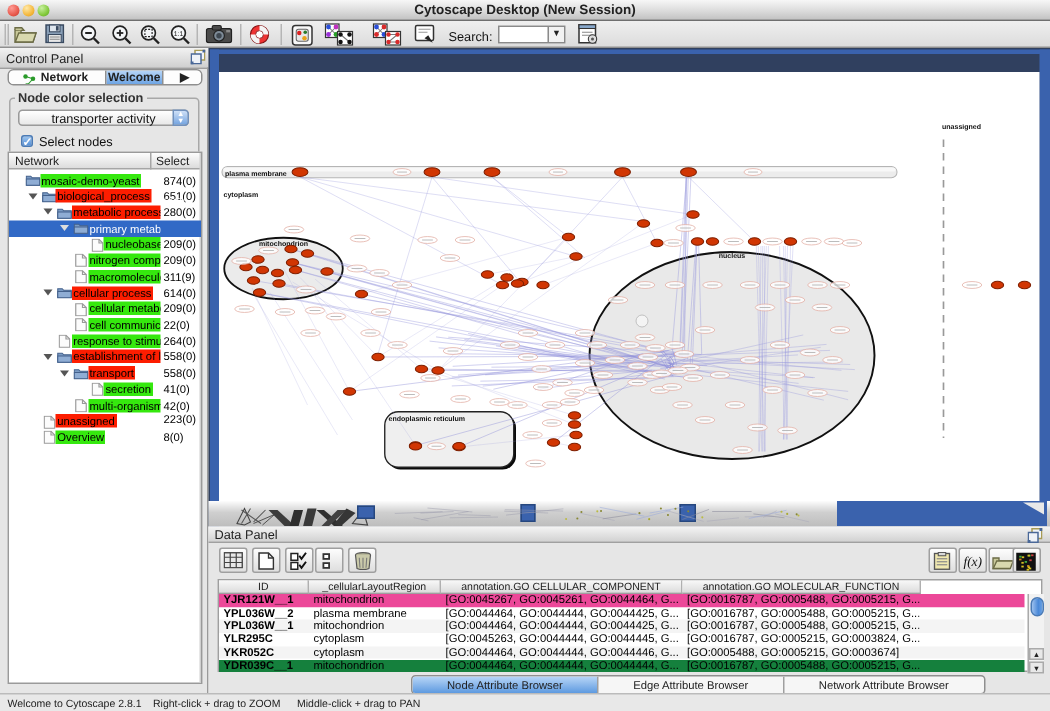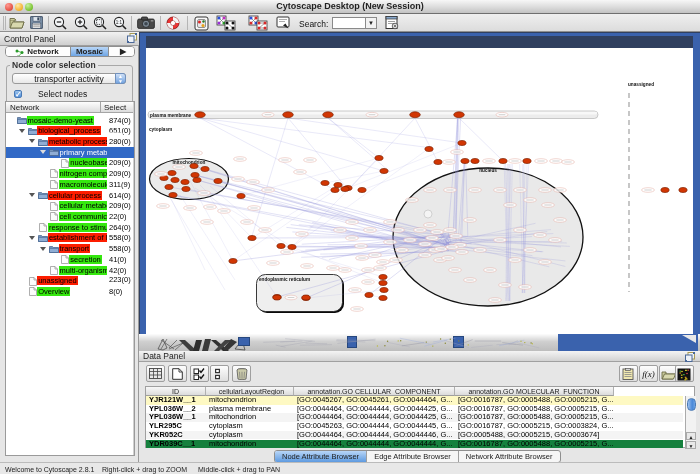--- a/index.html
+++ b/index.html
@@ -35,21 +35,21 @@
   font-size:8.5px; font-weight:bold; color:#333; padding:0 2px; }
 #dropdown { position:absolute; left:12px; top:41px; width:114px; height:11px;
   background:linear-gradient(#fff,#e8e8e8); border:1px solid #9a9a9a; border-radius:3px;
   font-size:8.5px; color:#111; line-height:10px; text-align:center; }
 #dd-btn { position:absolute; right:-1px; top:-1px; width:11px; height:11px;
   border-radius:0 3px 3px 0; background:linear-gradient(#cfe0f7,#74a4e0);
   border:1px solid #7191bd; color:#fff; font-size:5px; line-height:5px; text-align:center; }
 #checkbox { position:absolute; left:14px; top:58px; width:8px; height:8px;
   background:linear-gradient(#9cc4ee,#5590d8); border:1px solid #4a7ab5; border-radius:2px;
   color:#fff; font-size:8px; line-height:8px; text-align:center; font-weight:bold;}
-#checkbox-label { position:absolute; left:38px; top:57px; font-size:8.5px; color:#111; }
+#checkbox-label { position:absolute; left:26px; top:57px; font-size:8.5px; color:#111; }
 #tree { position:absolute; left:5px; top:69px; width:130px; height:355px;
   background:#fff; border:1px solid #9a9a9a; font-size:7.5px; }
 #tree-hdr { position:absolute; left:0; top:0; width:128px; height:11px;
   background:linear-gradient(#fdfdfd,#dcdcdc); border-bottom:1px solid #a5a5a5;
   font-size:8px; color:#222; }
 .lbl { padding:0 1px; }
 .tri { position:absolute; width:0; height:0;
   border-left:3.5px solid transparent; border-right:3.5px solid transparent;
   border-top:4.5px solid #555; }
 #desktop { position:absolute; left:139px; top:32px; width:561px; height:319px;
@@ -73,21 +73,21 @@
   background:linear-gradient(#fdfdfd,#dedede); border:1px solid #9f9f9f; border-radius:2px; }
 #dp-table { position:absolute; left:6px; top:35px; width:550px; height:62px;
   background:#fff; border:1px solid #9f9f9f; font-size:7.5px; }
 .dp-col-hdr { position:absolute; top:0; height:9px; background:linear-gradient(#f8f8f8,#dcdcdc);
   border-right:1px solid #b0b0b0; border-bottom:1px solid #9f9f9f;
   font-size:7px; color:#222; text-align:center; line-height:9px; white-space:nowrap; overflow:hidden;}
 .dp-row { position:absolute; height:8.7px; line-height:8.7px; white-space:nowrap; overflow:hidden; }
 .dp-cell { position:absolute; top:0; height:8.7px; overflow:hidden; white-space:nowrap; }
 #dp-tabs { position:absolute; left:135px; top:99px; height:13px; display:flex;
   border:1px solid #8f8f8f; border-radius:3px; overflow:hidden; background:#f6f6f6; }
-.dp-tab { font-size:7.5px; color:#222; line-height:12px; padding:0 7px; border-right:1px solid #9f9f9f; }
+.dp-tab { font-size:7.5px; color:#222; line-height:12px; padding:0 23px; border-right:1px solid #9f9f9f; }
 #statusbar { position:absolute; left:0; top:462px; width:700px; height:12px;
   background:#e8e8e8; border-top:1px solid #bbb; font-size:7px; color:#222; }
 #statusbar span { position:absolute; top:3px; }
 </style>
 </head>
 <body>
 <div id="app">
   <div id="titlebar">
     <div class="tl" style="left:5px;  background:radial-gradient(circle at 35% 30%, #ff9b94, #e8594c 60%, #c13b2d);"></div>
     <div class="tl" style="left:14.5px; background:radial-gradient(circle at 35% 30%, #ffe9a8, #f5b83d 60%, #d79a20);"></div>
@@ -212,21 +212,21 @@
           <rect x="0" y="8" width="2" height="2" fill="#4a6898"></rect>
         </svg></div>
     <div id="cp-tabs">
       <div class="cp-tab" style="left:0;width:64px;background:#fdfdfd;"><svg class="abs" style="left:9px;top:2px" width="9" height="10" viewBox="0 0 9 10">
             <circle cx="2" cy="2" r="1.5" fill="#2a9a2a"></circle>
             <circle cx="7" cy="3.5" r="1.5" fill="#2a9a2a"></circle>
             <circle cx="3" cy="8" r="1.5" fill="#2a9a2a"></circle>
             <line x1="2" y1="2" x2="7" y2="3.5" stroke="#2a9a2a" stroke-width="0.7"></line>
             <line x1="7" y1="3.5" x2="3" y2="8" stroke="#2a9a2a" stroke-width="0.7"></line>
           </svg><span style="margin-left:10px">Network</span></div>
-      <div class="cp-tab" style="left:64px;width:39px;background:linear-gradient(#b8d6f7,#5e9ae0);border-left:1px solid #8f8f8f;border-right:1px solid #8f8f8f;">Mosaic</div>
+      <div class="cp-tab" style="left:64px;width:39px;background:linear-gradient(#b8d6f7,#5e9ae0);border-left:1px solid #8f8f8f;border-right:1px solid #8f8f8f;">Welcome</div>
       <div class="cp-tab" style="left:104px;width:26px;background:#fdfdfd;">▶</div>
     </div>
     <div id="grpbox"></div>
     <div id="grpbox-label">Node color selection</div>
     <div id="dropdown">transporter activity<div id="dd-btn">▲<br>▼</div></div>
     <div id="checkbox">✓</div>
     <div id="checkbox-label">Select nodes</div>
     <div id="tree">
       <div id="tree-hdr">
           <span style="position:absolute;left:4px;top:1px;">Network</span>
@@ -872,21 +872,21 @@
         <rect x="2.5" y="2.5" width="1.6" height="1.2" fill="#40aa40"></rect>
         <rect x="8.1" y="9.6" width="1.6" height="1.2" fill="#d8c020"></rect>
         <rect x="7.4" y="11.2" width="1.6" height="1.2" fill="#d8c020"></rect>
         <rect x="2.4" y="4.4" width="1.6" height="1.2" fill="#cc8820"></rect>
       </svg>
     <div id="dp-table">
         <div class="dp-col-hdr" style="left:0px;width:60px;">ID</div>
         <div class="dp-col-hdr" style="left:60px;width:88px;">_cellularLayoutRegion</div>
         <div class="dp-col-hdr" style="left:148px;width:161px;">annotation.GO CELLULAR_COMPONENT</div>
         <div class="dp-col-hdr" style="left:309px;width:159px;">annotation.GO MOLECULAR_FUNCTION</div>
-        <div class="dp-row" style="left:0;top:9.0px;width:537px;background:#fef9c3;">
+        <div class="dp-row" style="left:0;top:9.0px;width:537px;background:#ec4899;">
           <div class="dp-cell" style="left:3px;width:56px;font-weight:bold;">YJR121W__1</div>
           <div class="dp-cell" style="left:63px;width:84px;">mitochondrion</div>
           <div class="dp-cell" style="left:151px;width:157px;">[GO:0045267, GO:0045261, GO:0044464, G...</div>
           <div class="dp-cell" style="left:312px;width:155px;">[GO:0016787, GO:0005488, GO:0005215, G...</div>
         </div>
         <div class="dp-row" style="left:0;top:17.7px;width:537px;background:#fff;">
           <div class="dp-cell" style="left:3px;width:56px;font-weight:bold;">YPL036W__2</div>
           <div class="dp-cell" style="left:63px;width:84px;">plasma membrane</div>
           <div class="dp-cell" style="left:151px;width:157px;">[GO:0044464, GO:0044444, GO:0044425, G...</div>
           <div class="dp-cell" style="left:312px;width:155px;">[GO:0016787, GO:0005488, GO:0005215, G...</div>

